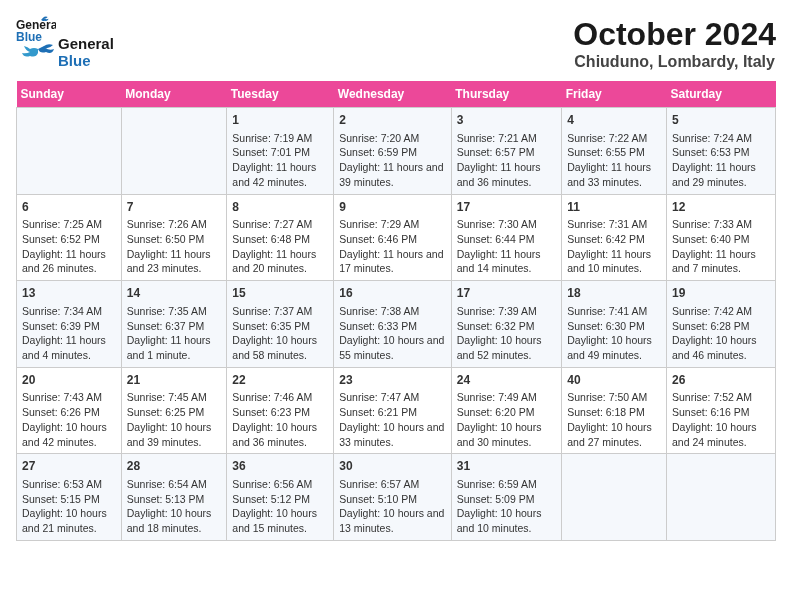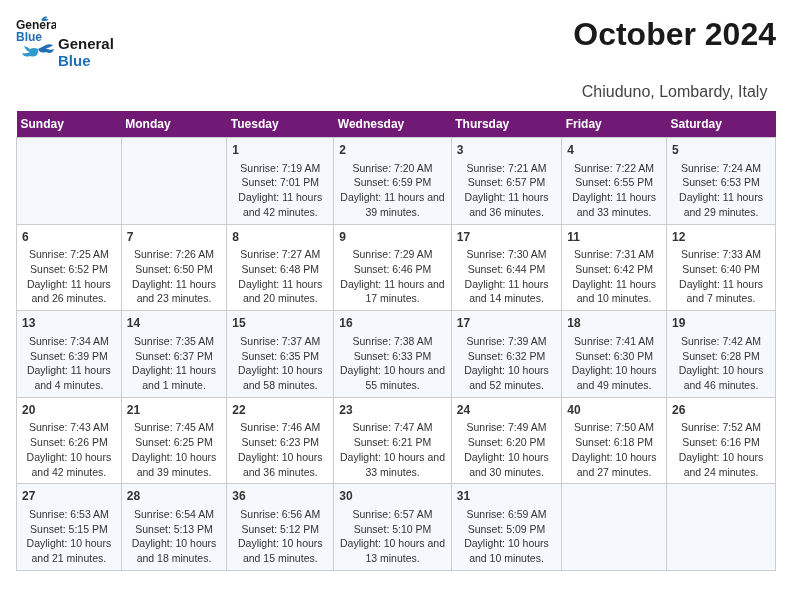--- a/index.html
+++ b/index.html
@@ -28,31 +28,30 @@
     .title-block {
       text-align: center;
     }
     .title-block h1 {
       font-size: 32px;
       font-weight: bold;
       color: #1a1a1a;
     }
     .title-block h2 {
       font-size: 16px;
-      font-weight: normal;
+      font-weight: bold;
       color: #444;
-      margin-top: 30px;
     }
     table {
       width: 100%;
       border-collapse: collapse;
       font-size: 11px;
     }
     thead tr th {
-      background-color: #701a75;
+      background-color: #ec4899;
       color: #fff;
       padding: 6px 4px;
       text-align: left;
       font-size: 12px;
       font-weight: bold;
     }
     tbody tr td {
       border: 1px solid #ccc;
       vertical-align: top;
       padding: 4px 5px;
@@ -68,21 +67,20 @@
     }
     .day-num {
       font-weight: bold;
       font-size: 12px;
       display: block;
       margin-bottom: 2px;
     }
     .day-info {
       font-size: 10.5px;
       color: #333;
-      text-align: center;
     }
   </style>
 </head>
 <body>
 
 <div class="header">
   <div class="logo">
     <svg class="logo-bird" viewBox="0 0 60 42" xmlns="http://www.w3.org/2000/svg">
       <text x="0" y="20" font-size="18" font-weight="bold" fill="#1a1a1a" font-family="Arial">General</text>
       <text x="0" y="38" font-size="18" font-weight="bold" fill="#1e6fb5" font-family="Arial">Blue</text>

